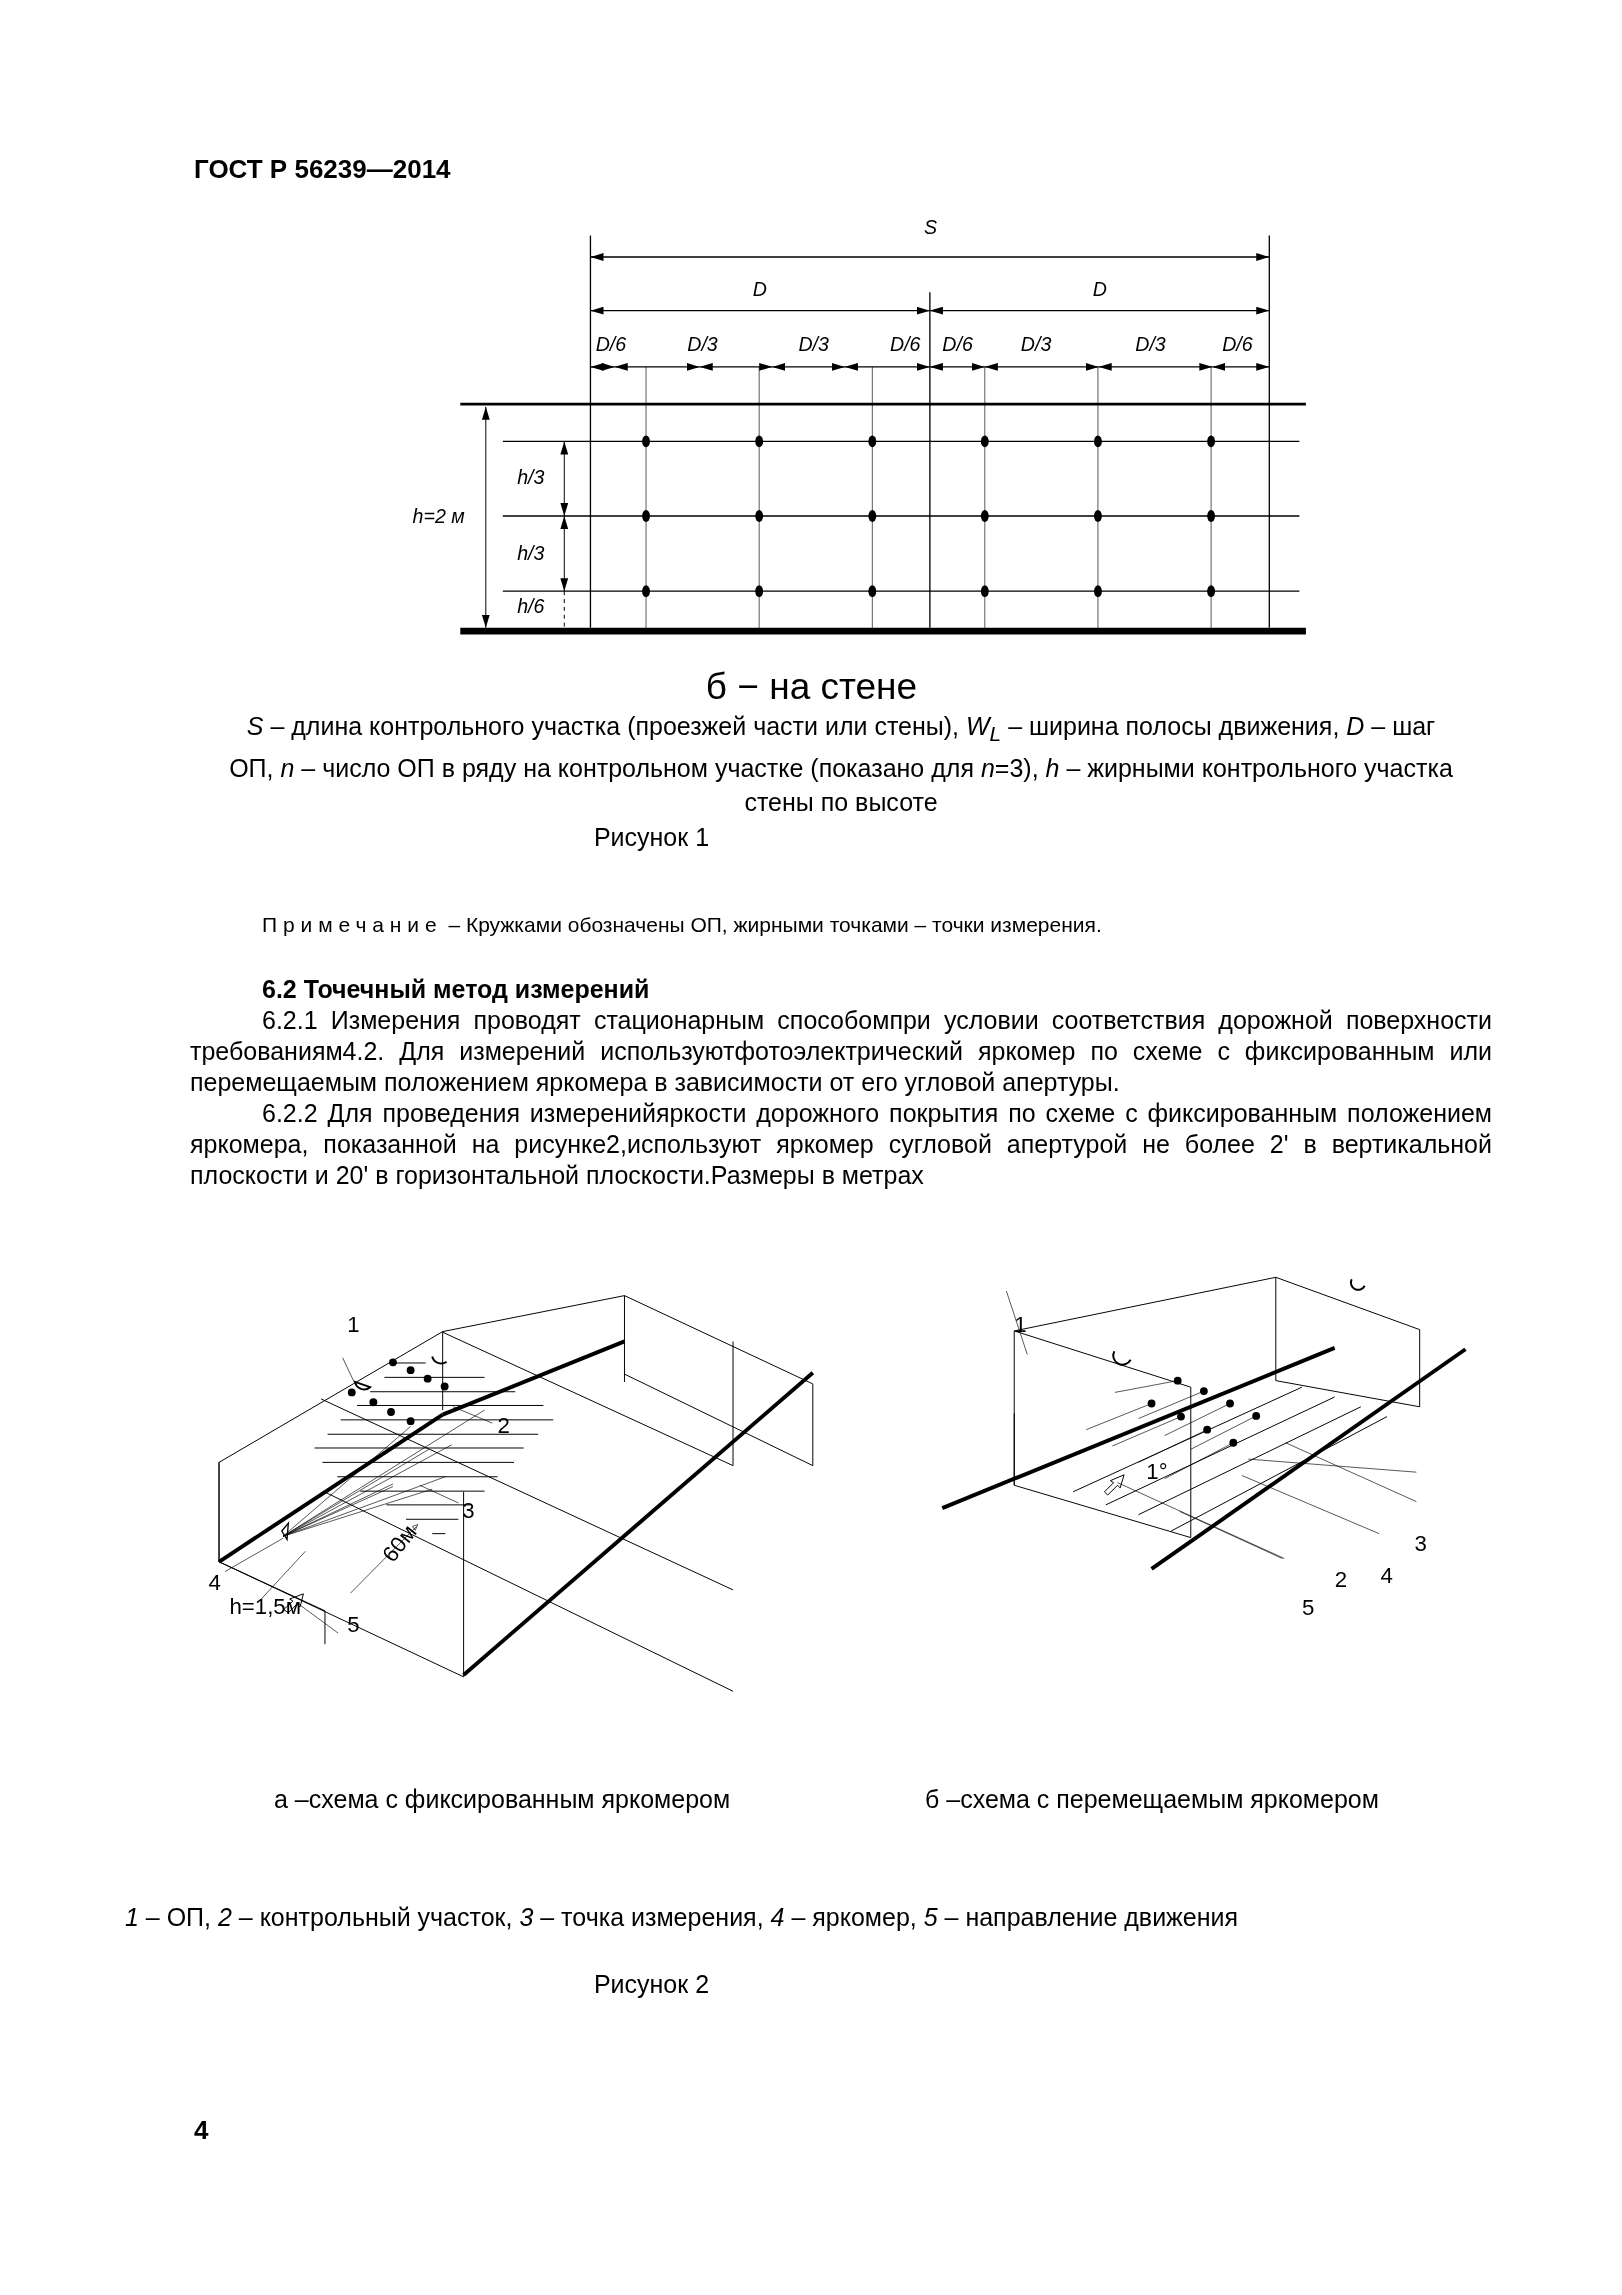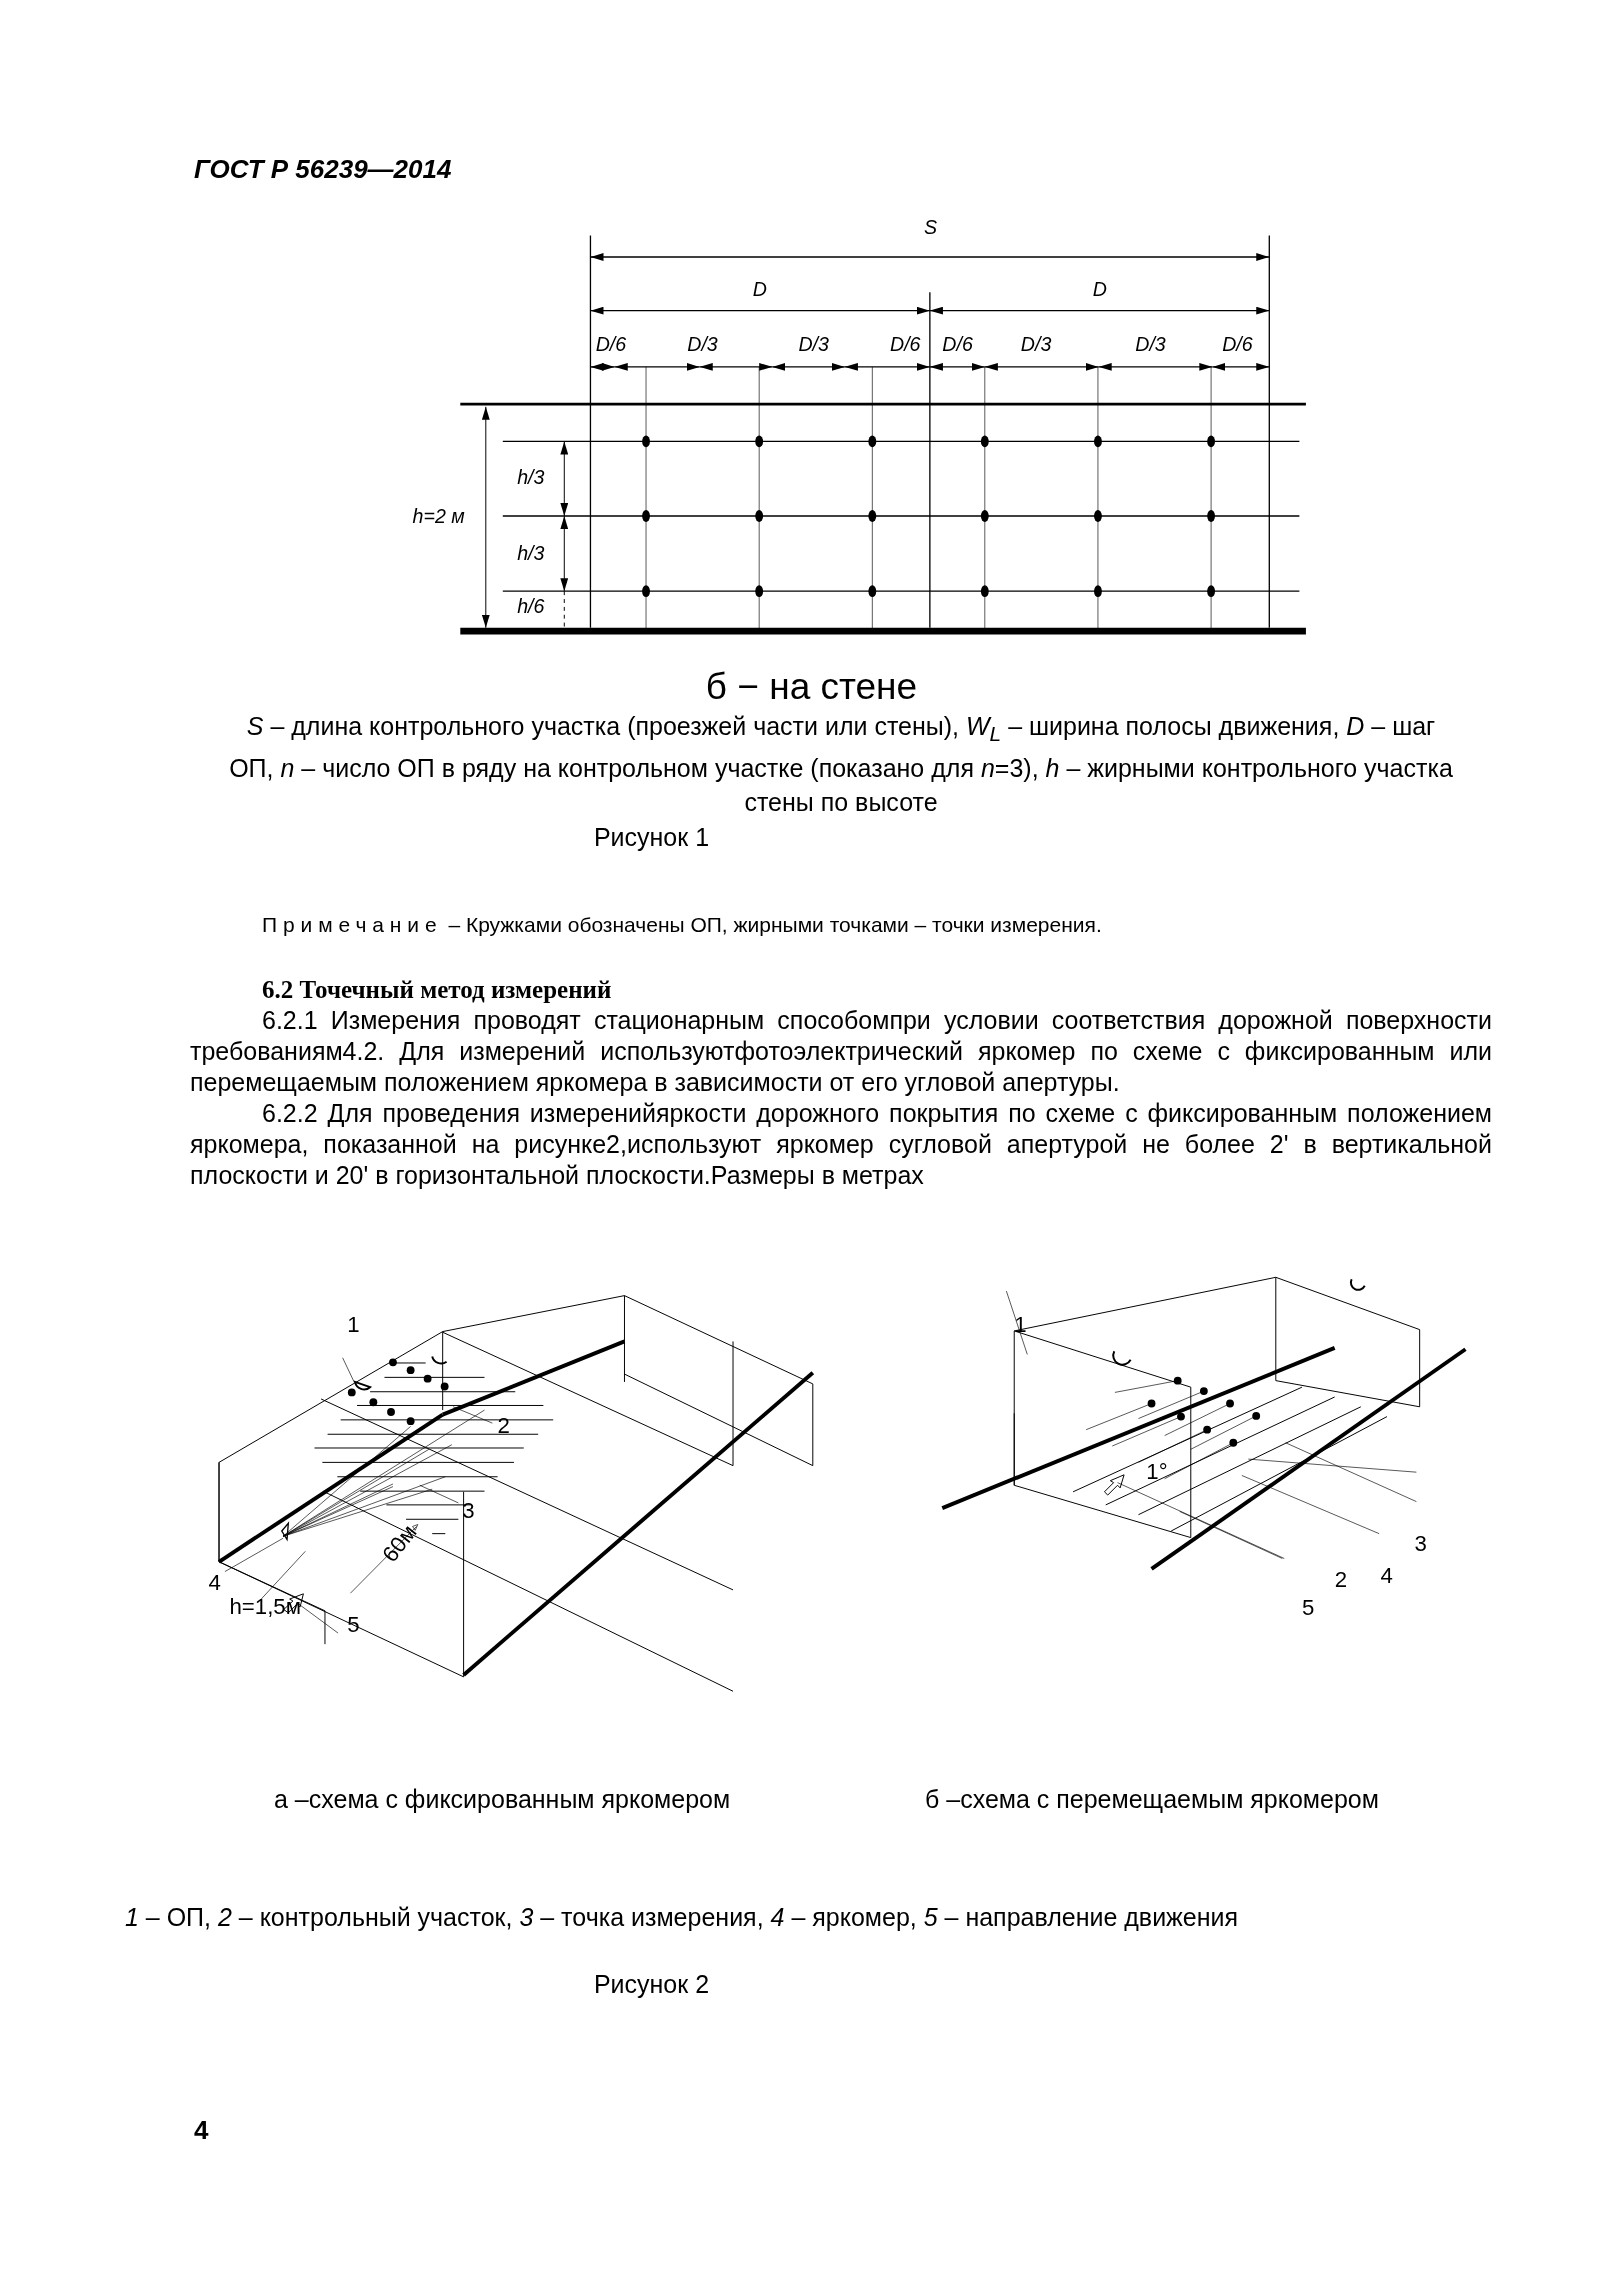--- a/index.html
+++ b/index.html
@@ -1,27 +1,27 @@
 <!DOCTYPE html>
 <html style="font-size:10.5px"><head>
 <meta charset="utf-8">
 <style>
   html, body { margin:0; padding:0; background:#ffffff; }
   body { width:1623px; height:2295px; position:relative; overflow:hidden;
          font-family:"Liberation Sans", sans-serif; color:#000; }
   .abs { position:absolute; }
-  .header { left:194px; top:154px; font-weight:bold; font-size:26px; letter-spacing:0px;font-style:italic; }
+  .header { left:194px; top:154px; font-weight:bold; font-size:26px; letter-spacing:0px; }
   .caption-b { left:0; width:1623px; top:666px; font-size:37px; text-align:center; }
   .legend1 { left:190px; width:1302px; top:701px; font-size:25px; line-height:34px; text-align:center;margin-top:8px; }
   .fignum { left:0; width:1303px; font-size:25px; text-align:center; }
   .note { left:262px; top:913px; font-size:21px; }
   .note .spaced { letter-spacing:5.9px; }
   .para { left:190px; width:1302px; font-size:25px; line-height:31px; text-align:justify; }
   .para p { margin:0; text-indent:72px; }
-  .para p.bold { font-weight:bold;font-family:Liberation Serif, serif; }
+  .para p.bold { font-weight:bold; }
   .subcap { font-size:25px; }
   .legend2 { left:0; width:1363px; top:1903px; font-size:25px; text-align:center; }
   .pagenum { left:194px; top:2115px; font-size:26px; font-weight:bold; }
   svg text { font-family:"Liberation Sans", sans-serif; }
   i { font-style:italic; }
 </style>
 </head>
 <body>
 
 <div class="abs header">ГОСТ Р 56239—2014</div>

